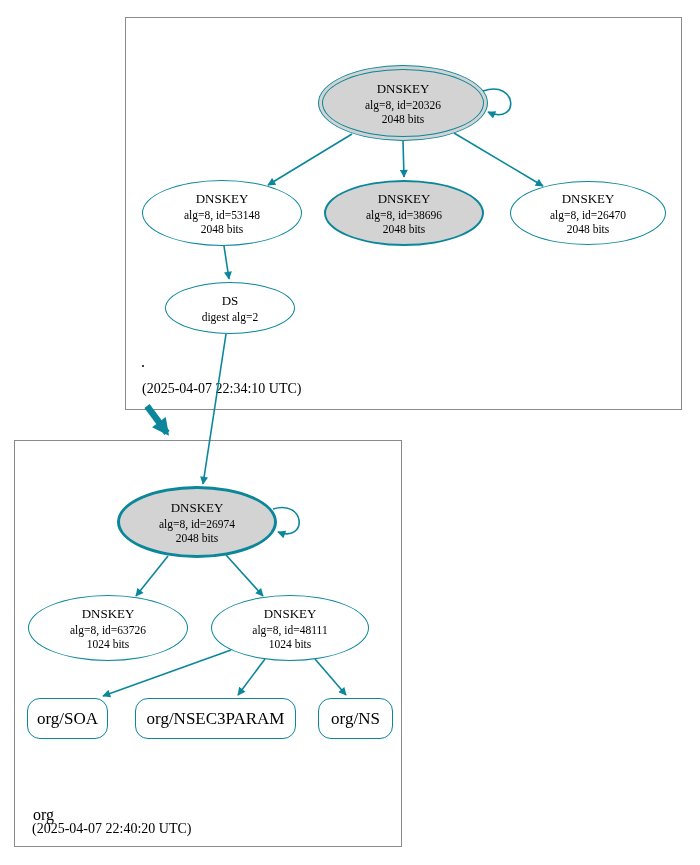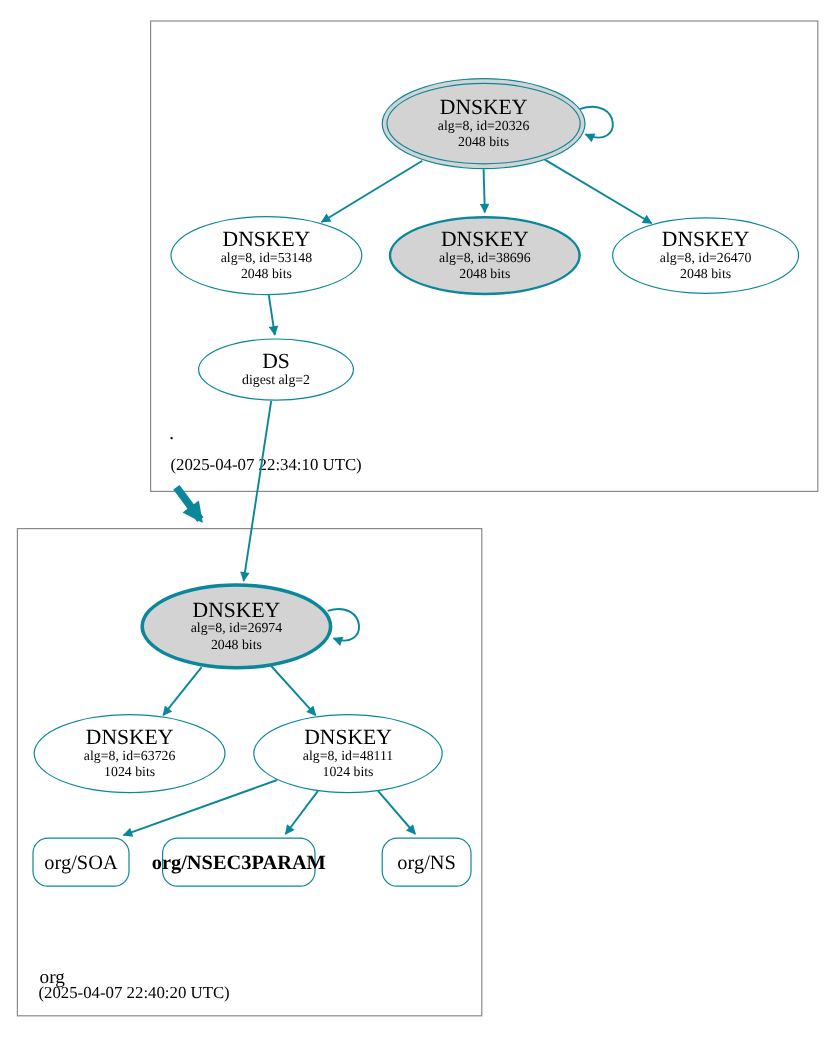--- a/index.html
+++ b/index.html
@@ -17,21 +17,21 @@
     text-align:center;box-sizing:border-box;
   }
   .ellipse{border-radius:50%;border:1.4px solid #0a879a;background:#ffffff;}
   .ellipse.sep{background:#d3d3d3;}
   .ellipse.double::before{
     content:"";position:absolute;left:3px;top:3px;right:3px;bottom:3px;
     border:1.4px solid #0a879a;border-radius:50%;pointer-events:none;
   }
   .ellipse.thick{border-width:3px;}
   .ellipse.med{border-width:2px;}
-  .node .t{font-size:18px;line-height:18px;}
+  .node .t{font-size:13px;line-height:18px;}
   .node .d{font-size:11.5px;line-height:14px;}
   .rrset{
     border:1.4px solid #0a879a;border-radius:13px;background:#ffffff;
     font-size:17px;padding:0 8px;
   }
 </style>
 </head>
 <body>
 
 <div class="canvas">
@@ -116,21 +116,21 @@
   <div class="node ellipse" style="left:211px;top:595px;width:158px;height:66px;">
     <div class="t">DNSKEY</div>
     <div class="d">alg=8, id=48111</div>
     <div class="d">1024 bits</div>
   </div>
 
   <div class="node rrset" style="left:27px;top:698px;width:81px;height:41px;">
     <div>org/SOA</div>
   </div>
 
-  <div class="node rrset" style="left:135px;top:698px;width:128px;height:41px;font-weight:bold;">
+  <div class="node rrset" style="left:135px;top:698px;width:161px;height:41px;">
     <div>org/NSEC3PARAM</div>
   </div>
 
   <div class="node rrset" style="left:318px;top:698px;width:75px;height:41px;">
     <div>org/NS</div>
   </div>
 
 </div>
 
 </body></html>

